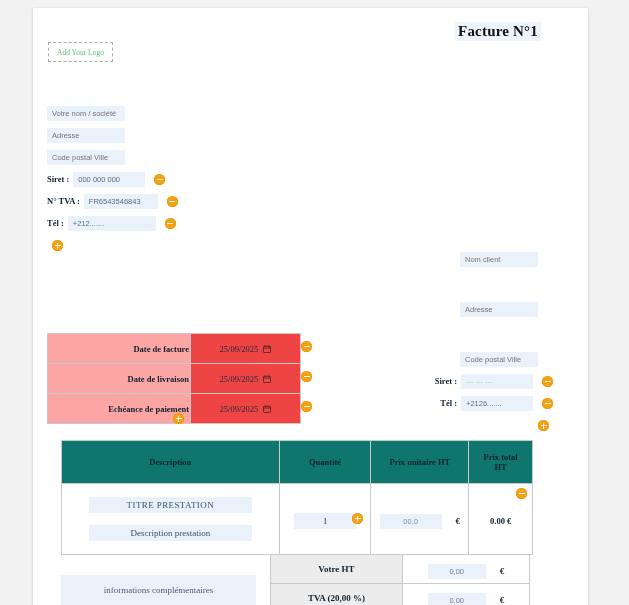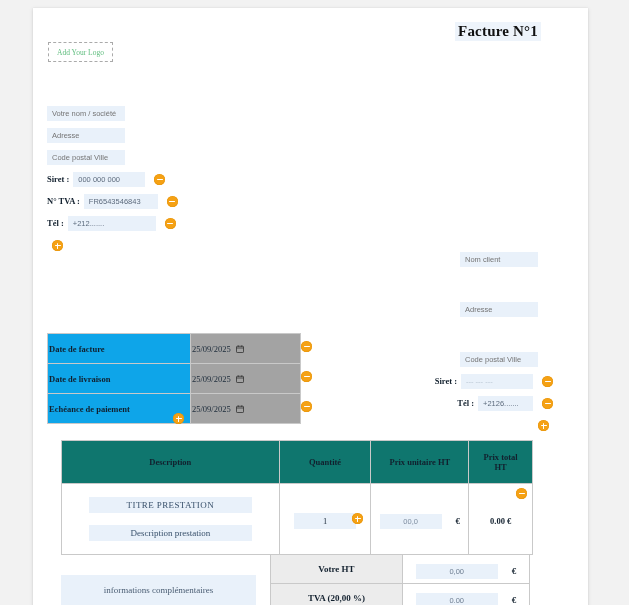--- a/index.html
+++ b/index.html
@@ -86,27 +86,27 @@
   
   #dates-table {
     position: absolute; left: 14px; top: 325px;
     border-collapse: collapse;
   }
   #dates-table td {
     border: 1px solid #c9c9c9;
     height: 30px;
   }
   #dates-table td.lab {
-    width: 143px; background: #0ea5e9;
-    text-align: left;
+    width: 143px; background: #fca5a5;
+    text-align: right;
     font-family: "Liberation Serif", serif;
     font-size: 8.5px; font-weight: bold; color: #12202e;
   }
   #dates-table td.dt {
-    width: 110px; background: #a3a3a3; 
+    width: 110px; background: #ef4444; text-align: center;
     font-family: "Liberation Serif", serif;
     font-size: 8.5px; color: #1c2b3a;
   }
   .cal-ico { display: inline-block; vertical-align: -1px; margin-left: 3px; }
 
   
   #items-table {
     position: absolute; left: 28px; top: 432px;
     border-collapse: collapse; width: 472px;
   }
@@ -158,21 +158,21 @@
     border-collapse: collapse; width: 260px;
   }
   #totals-table td { border: 1px solid #c9c9c9; height: 29px; }
   #totals-table td.lab {
     width: 132px; background: #ececec; text-align: center;
     font-family: "Liberation Serif", serif;
     font-size: 9px; font-weight: bold; color: #12202e;
   }
   #totals-table td.v { background: #fff; text-align: center; }
   .tot-fld {
-    width: 82px; background: #e9f1fa; border: none; outline: none;
+    width: 58px; background: #e9f1fa; border: none; outline: none;
     text-align: center; font-family: "Liberation Sans", sans-serif;
     font-size: 7.5px; color: #6d7d91; padding: 3px 0;
   }
   .float-minus { position: absolute; }
   .float-plus { position: absolute; }
 </style>
 </head>
 <body>
 
 <div id="page">
@@ -227,21 +227,21 @@
       <input class="fld line" placeholder="Code postal Ville" style="">
       <span style="display:inline-block;width:11px"></span>
     </div>
     <div class="row">
       <span class="lbl">Siret :</span>
       <input class="fld val" style="width: 72px; color: rgb(185, 198, 212);" value="--- --- ---">
       <span class="rnd"></span>
     </div>
     <div class="row">
       <span class="lbl">Tél :</span>
-      <input class="fld val" style="width: 55px;" value="+2126.......">
+      <input class="fld val" style="width: 72px;" value="+2126.......">
       <span class="rnd"></span>
     </div>
     <div class="row" style="padding-right:4px">
       <span class="rnd plus"></span>
     </div>
   </div>
 
   <table id="dates-table">
     <tbody>
       <tr>

